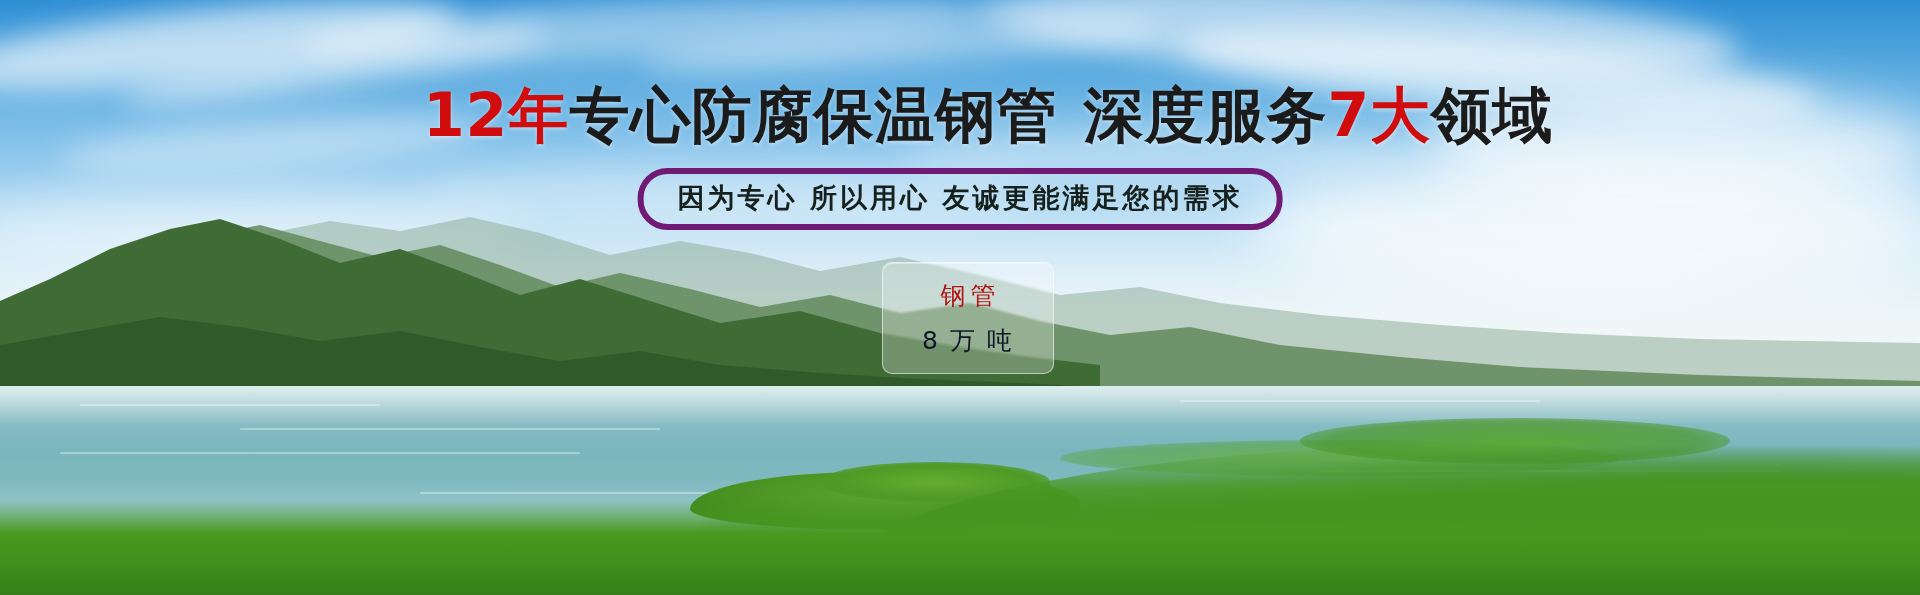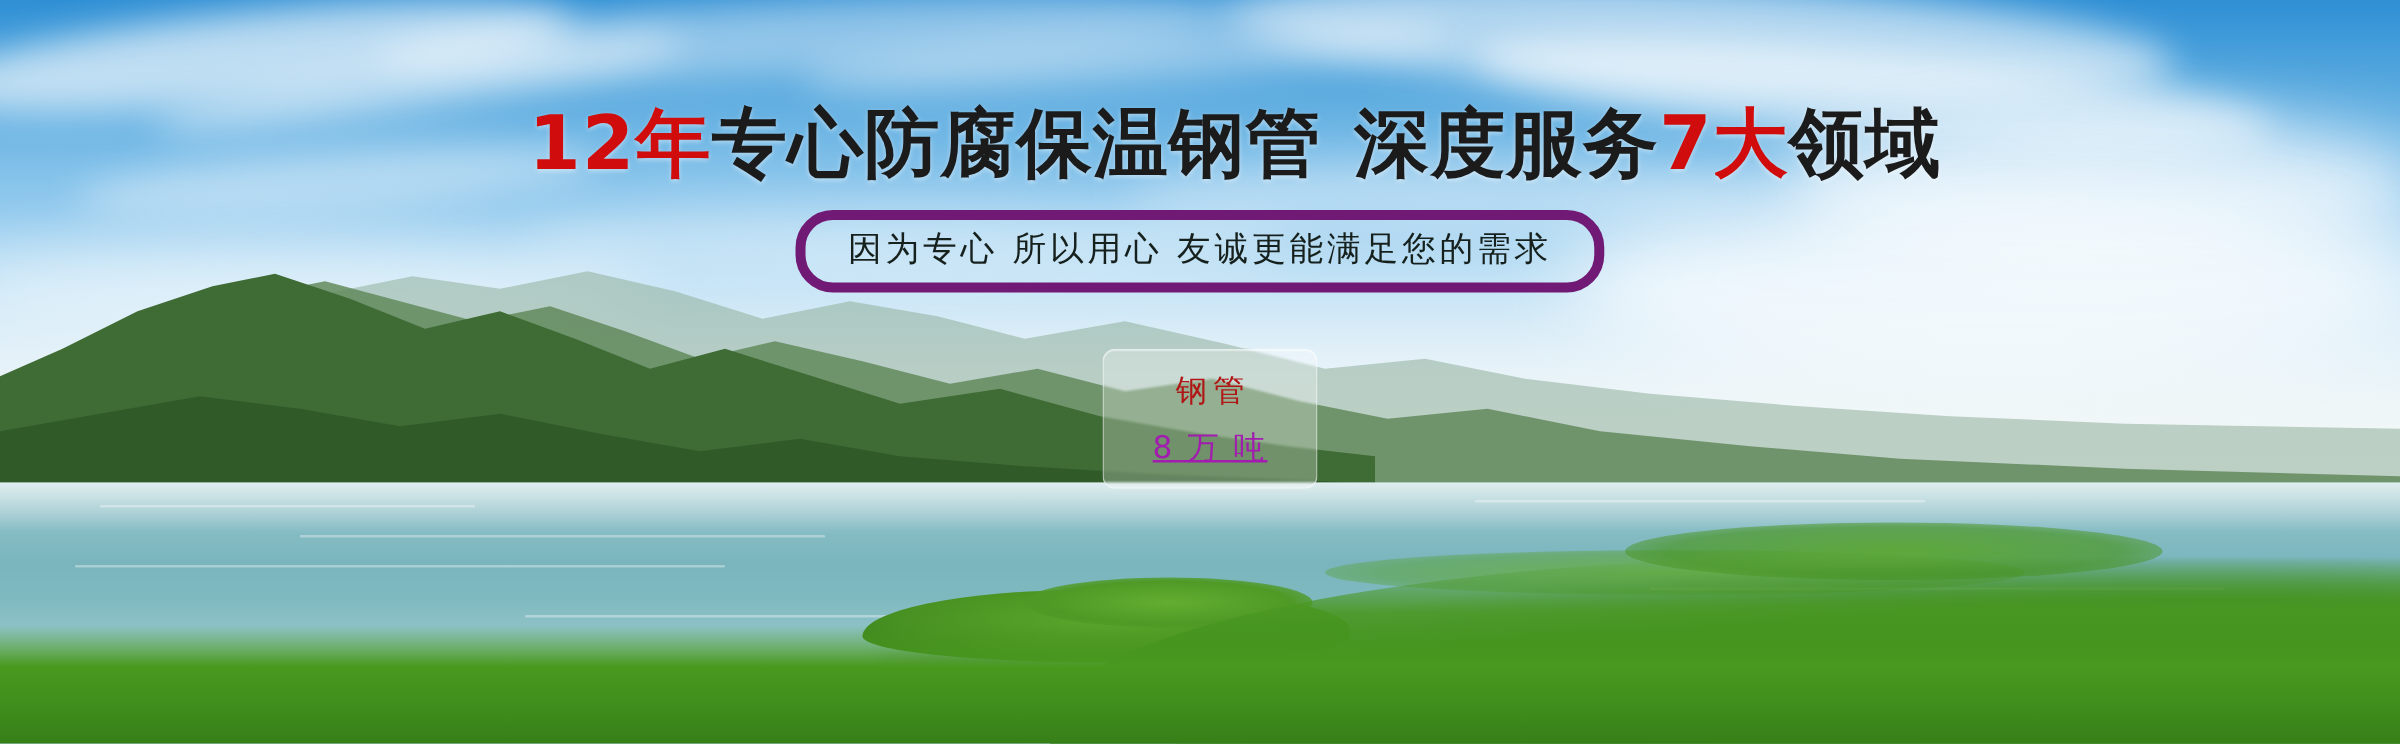--- a/index.html
+++ b/index.html
@@ -119,36 +119,37 @@
     white-space:nowrap;
     text-shadow:0 2px 4px rgba(255,255,255,.45);
     margin-left:28px;
   }
   .hl-red{color:#d00c0c;}
   .hl-dark{color:#1b1b1b;}
   .hl-gap{display:inline-block;width:26px;}
 
   .subtitle-pill{
     position:absolute;left:50%;top:168px;transform:translateX(-50%);
-    border:8px solid #701a75;
+    border:6px solid #701a75;
     border-radius:30px;
     padding:7px 34px 9px;
     background:rgba(255,255,255,0.04);
+    font-weight:bold;
   }
   .subtitle-text{
     font-family:"DejaVu Sans","Liberation Sans",sans-serif;
     font-size:27px;
     color:#16201d;
     letter-spacing:3px;
     white-space:nowrap;
     line-height:34px;
   }
 
   .cards{
-    position:absolute;left:50%;top:279px;transform:translateX(-50%);
+    position:absolute;left:50%;top:262px;transform:translateX(-50%);
     display:flex;
     gap:8px;
     padding-left:16px;
   }
   .card{
     width:170px;height:110px;
     border-radius:10px;
     background:rgba(255,255,255,0.26);
     border:1px solid rgba(255,255,255,0.55);
     box-shadow:inset 0 1px 0 rgba(255,255,255,.4);
@@ -157,23 +158,22 @@
   }
   .card-label{
     font-family:"DejaVu Sans","Liberation Sans",sans-serif;
     font-size:25px;color:#b01616;letter-spacing:5px;
     text-indent:5px;
     margin-bottom:12px;
     white-space:nowrap;
   }
   .card-value{
     font-family:"DejaVu Sans","Liberation Sans",sans-serif;
-    font-size:25px;color:#a21caf;letter-spacing:2px;
-    white-space:nowrap;
-    text-decoration:underline;
+    font-size:25px;color:#0f172a;letter-spacing:2px;
+    white-space:nowrap;
   }
   .card-value sup{font-size:14px;vertical-align:super;}
 </style>
 </head>
 <body>
 
 <div class="banner">
 
   <div class="sky"></div>
 

